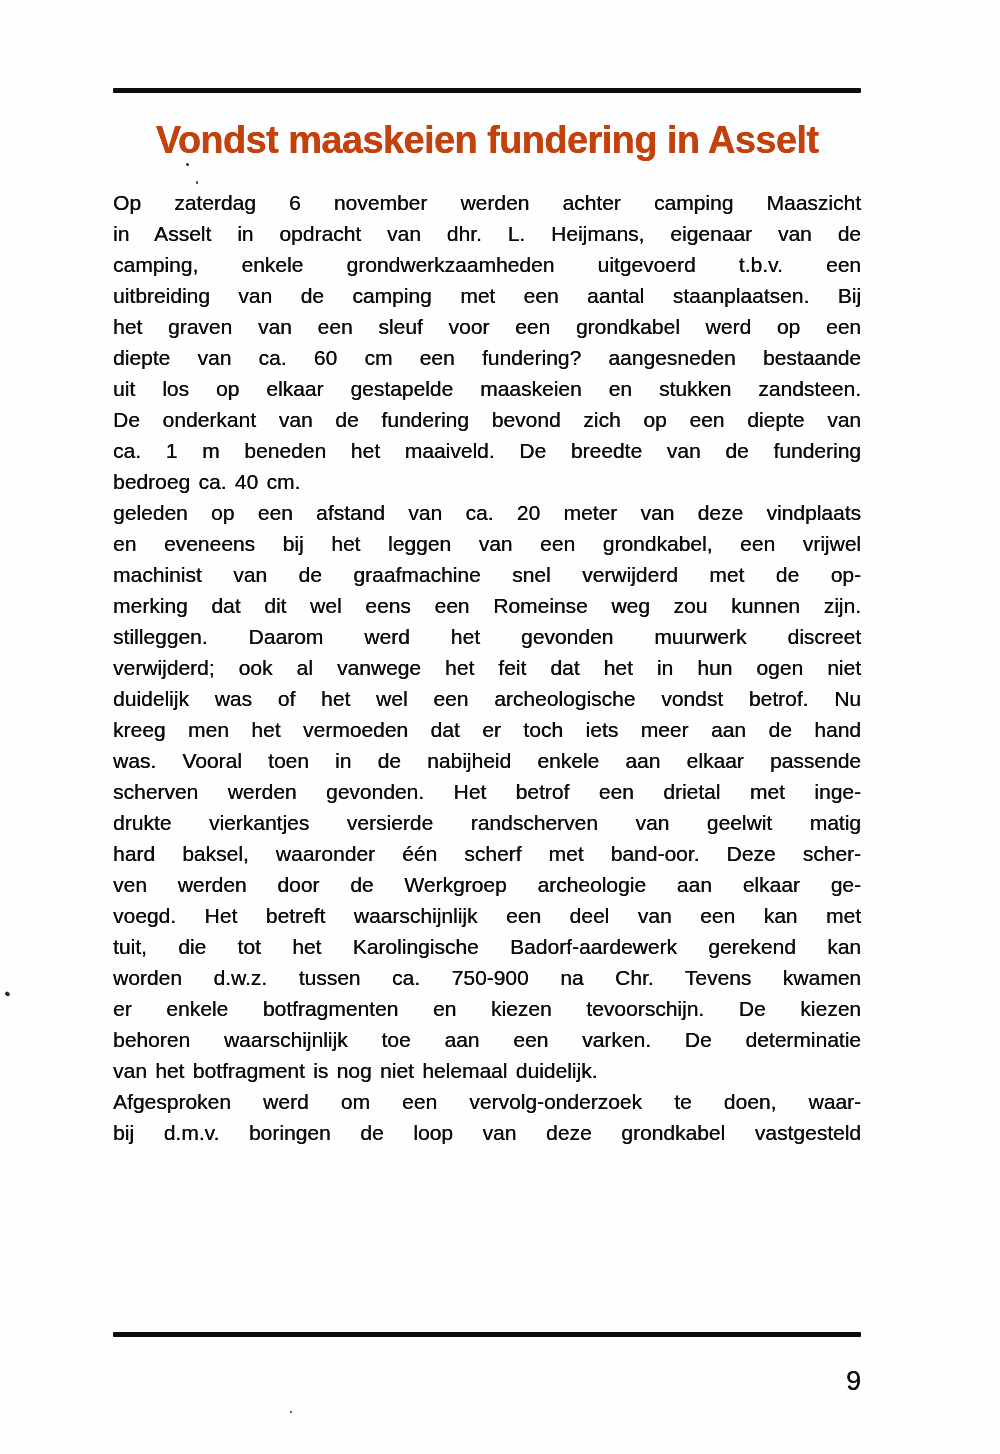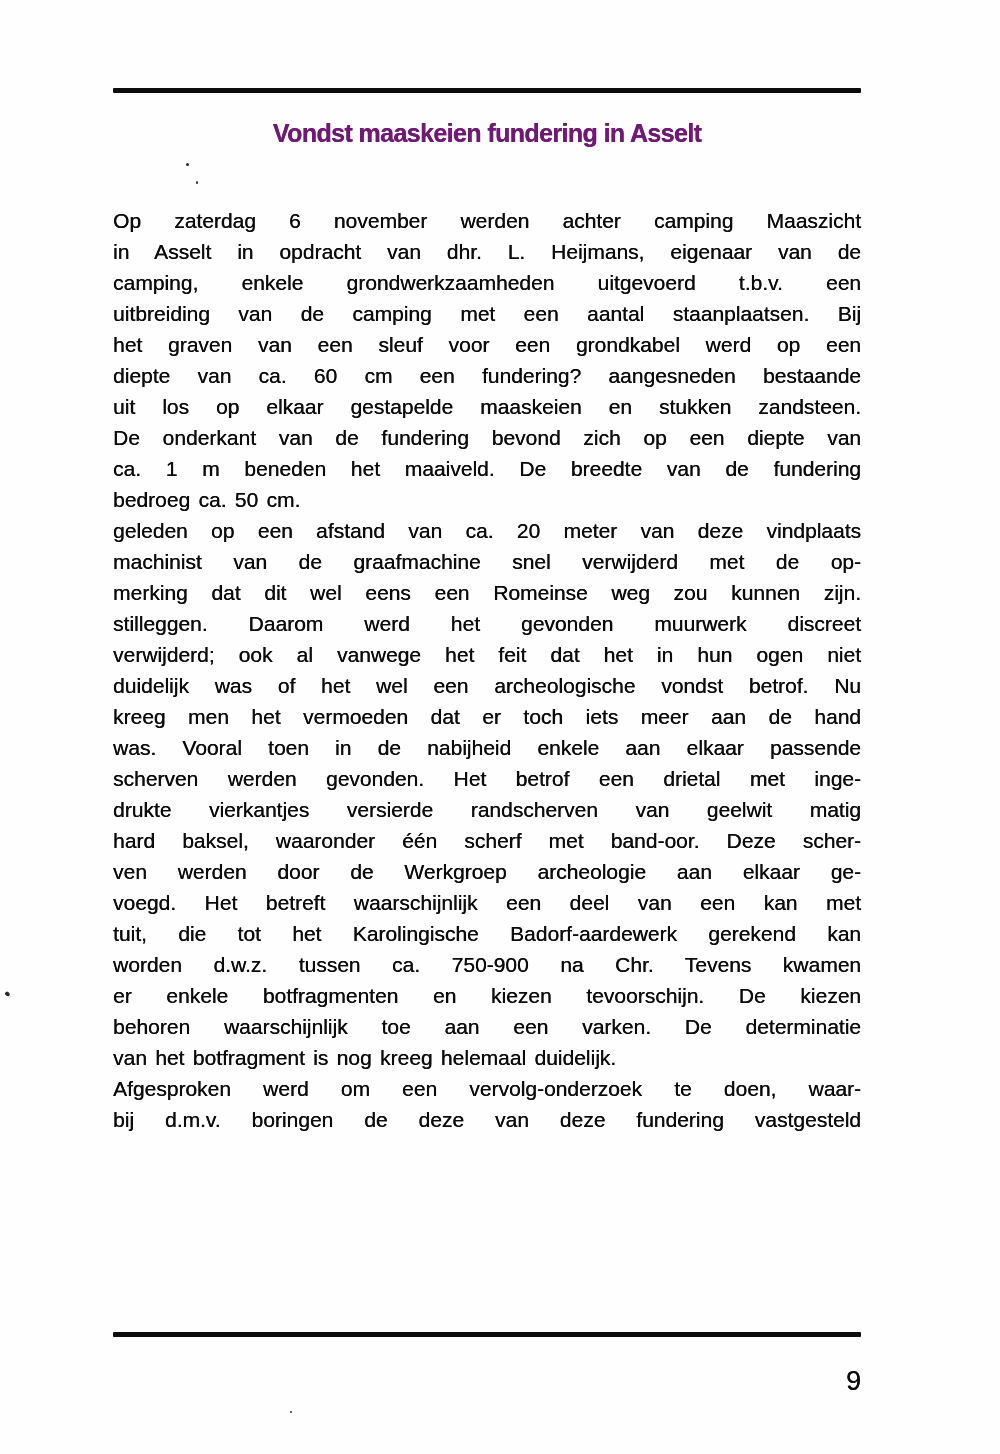--- a/index.html
+++ b/index.html
@@ -26,30 +26,30 @@
   }
   .rule-top { top: 88px; }
   .rule-bottom { top: 1332px; }
   .title {
     position: absolute;
     left: 113px;
     top: 119px;
     width: 748px;
     margin: 0;
     text-align: center;
-    font-size: 25px;
+    font-size: 38px;
     font-weight: bold;
     letter-spacing: -0.6px;
-    color: #701a75;
+    color: #c2410c;
     text-shadow: 0.35px 0 0 currentColor;
   }
   .body-block {
     position: absolute;
     left: 113px;
-    top: 205px;
+    top: 187px;
     width: 748px;
     font-size: 21px;
     line-height: 31px;
     color: #0c0c0c;
     text-shadow: 0.3px 0 0 currentColor;
   }
   .line {
     text-align: justify;
     text-align-last: justify;
     white-space: normal;
@@ -89,41 +89,42 @@
   <div class="body-block">
       <div class="line">Op zaterdag 6 november werden achter camping Maaszicht</div>
       <div class="line">in Asselt in opdracht van dhr. L. Heijmans, eigenaar van de</div>
       <div class="line">camping, enkele grondwerkzaamheden uitgevoerd t.b.v. een</div>
       <div class="line">uitbreiding van de camping met een aantal staanplaatsen. Bij</div>
       <div class="line">het graven van een sleuf voor een grondkabel werd op een</div>
       <div class="line">diepte van ca. 60 cm een fundering? aangesneden bestaande</div>
       <div class="line">uit los op elkaar gestapelde maaskeien en stukken zandsteen.</div>
       <div class="line">De onderkant van de fundering bevond zich op een diepte van</div>
       <div class="line">ca. 1 m beneden het maaiveld. De breedte van de fundering</div>
-      <div class="line no-justify">bedroeg ca. 50 cm.</div>
+      <div class="line no-justify">bedroeg ca. 40 cm.</div>
       <div class="line">geleden op een afstand van ca. 20 meter van deze vindplaats</div>
+      <div class="line">en eveneens bij het leggen van een grondkabel, een vrijwel</div>
       <div class="line">machinist van de graafmachine snel verwijderd met de op-</div>
       <div class="line">merking dat dit wel eens een Romeinse weg zou kunnen zijn.</div>
       <div class="line">stilleggen. Daarom werd het gevonden muurwerk discreet</div>
       <div class="line">verwijderd; ook al vanwege het feit dat het in hun ogen niet</div>
       <div class="line">duidelijk was of het wel een archeologische vondst betrof. Nu</div>
       <div class="line">kreeg men het vermoeden dat er toch iets meer aan de hand</div>
       <div class="line">was. Vooral toen in de nabijheid enkele aan elkaar passende</div>
       <div class="line">scherven werden gevonden. Het betrof een drietal met inge-</div>
       <div class="line">drukte vierkantjes versierde randscherven van geelwit matig</div>
       <div class="line">hard baksel, waaronder één scherf met band-oor. Deze scher-</div>
       <div class="line">ven werden door de Werkgroep archeologie aan elkaar ge-</div>
       <div class="line">voegd. Het betreft waarschijnlijk een deel van een kan met</div>
       <div class="line">tuit, die tot het Karolingische Badorf-aardewerk gerekend kan</div>
       <div class="line">worden d.w.z. tussen ca. 750-900 na Chr. Tevens kwamen</div>
       <div class="line">er enkele botfragmenten en kiezen tevoorschijn. De kiezen</div>
       <div class="line">behoren waarschijnlijk toe aan een varken. De determinatie</div>
-      <div class="line no-justify">van het botfragment is nog kreeg helemaal duidelijk.</div>
+      <div class="line no-justify">van het botfragment is nog niet helemaal duidelijk.</div>
       <div class="line">Afgesproken werd om een vervolg-onderzoek te doen, waar-</div>
-      <div class="line">bij d.m.v. boringen de deze van deze fundering vastgesteld</div>
+      <div class="line">bij d.m.v. boringen de loop van deze grondkabel vastgesteld</div>
     </div>
 
   <div class="rule rule-bottom"></div>
 
   <div class="page-number">9</div>
 
   <div class="speck speck-1"></div>
   <div class="speck speck-2"></div>
   <div class="speck speck-3"></div>
   <div class="speck speck-4"></div>

